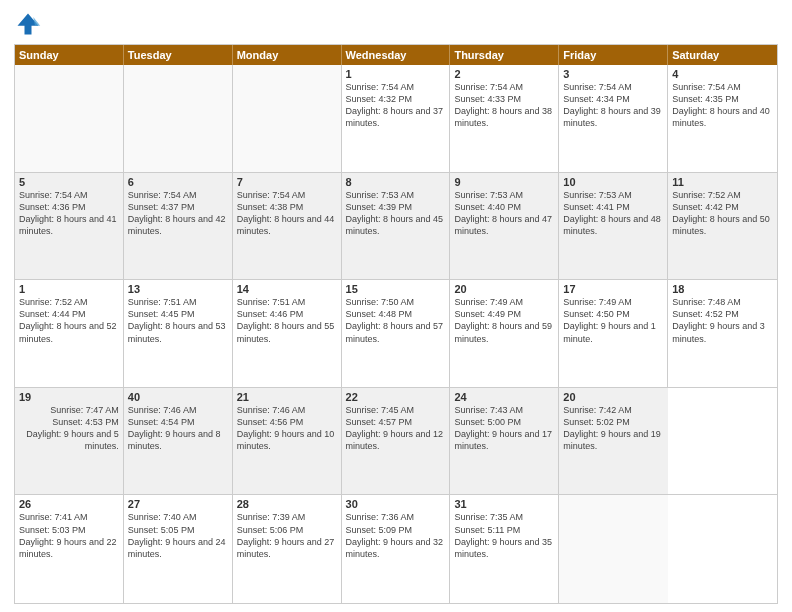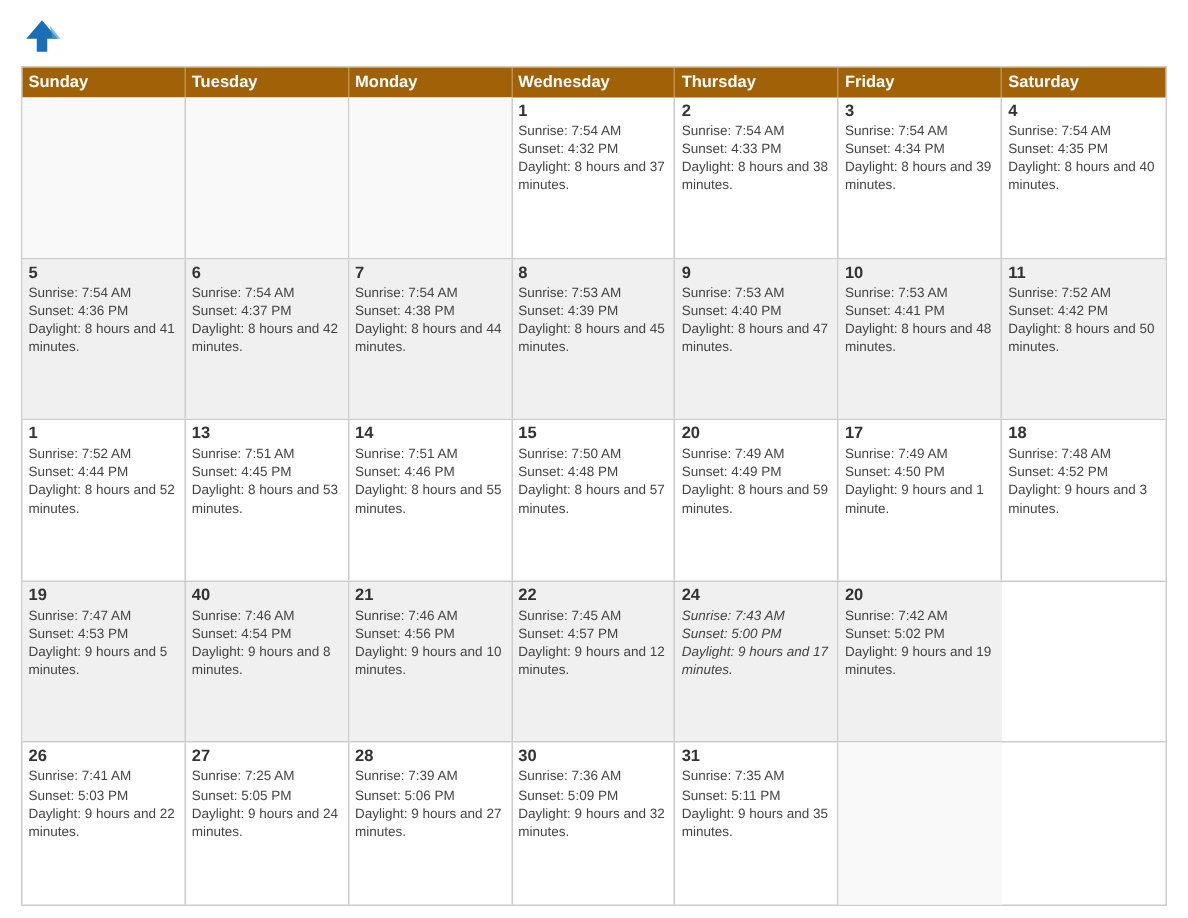--- a/index.html
+++ b/index.html
@@ -260,21 +260,21 @@
           <div class="cal-cell">
             <div class="day-num">18</div>
             <div class="cell-info" style="white-space: pre-line;">Sunrise: 7:48 AM
 Sunset: 4:52 PM
 Daylight: 9 hours and 3 minutes.</div>
           </div>
         </div>
         <div class="cal-row">
           <div class="cal-cell shaded">
             <div class="day-num">19</div>
-            <div class="cell-info" style="white-space: pre-line;">Sunrise: 7:47 AM
+            <div class="cell-info" style="white-space: pre-line; text-align: right;">Sunrise: 7:47 AM
 Sunset: 4:53 PM
 Daylight: 9 hours and 5 minutes.</div>
           </div>
           <div class="cal-cell shaded">
             <div class="day-num">40</div>
             <div class="cell-info" style="white-space: pre-line;">Sunrise: 7:46 AM
 Sunset: 4:54 PM
 Daylight: 9 hours and 8 minutes.</div>
           </div>
           <div class="cal-cell shaded">
@@ -284,41 +284,41 @@
 Daylight: 9 hours and 10 minutes.</div>
           </div>
           <div class="cal-cell shaded">
             <div class="day-num">22</div>
             <div class="cell-info" style="white-space: pre-line;">Sunrise: 7:45 AM
 Sunset: 4:57 PM
 Daylight: 9 hours and 12 minutes.</div>
           </div>
           <div class="cal-cell shaded">
             <div class="day-num">24</div>
-            <div class="cell-info" style="white-space: pre-line; font-style: italic;">Sunrise: 7:43 AM
+            <div class="cell-info" style="white-space: pre-line;">Sunrise: 7:43 AM
 Sunset: 5:00 PM
 Daylight: 9 hours and 17 minutes.</div>
           </div>
           <div class="cal-cell shaded">
             <div class="day-num">20</div>
             <div class="cell-info" style="white-space: pre-line;">Sunrise: 7:42 AM
 Sunset: 5:02 PM
 Daylight: 9 hours and 19 minutes.</div>
           </div>
         </div>
         <div class="cal-row">
           <div class="cal-cell">
             <div class="day-num">26</div>
             <div class="cell-info" style="white-space: pre-line;">Sunrise: 7:41 AM
 Sunset: 5:03 PM
 Daylight: 9 hours and 22 minutes.</div>
           </div>
           <div class="cal-cell">
             <div class="day-num">27</div>
-            <div class="cell-info" style="white-space: pre-line;">Sunrise: 7:25 AM
+            <div class="cell-info" style="white-space: pre-line;">Sunrise: 7:40 AM
 Sunset: 5:05 PM
 Daylight: 9 hours and 24 minutes.</div>
           </div>
           <div class="cal-cell">
             <div class="day-num">28</div>
             <div class="cell-info" style="white-space: pre-line;">Sunrise: 7:39 AM
 Sunset: 5:06 PM
 Daylight: 9 hours and 27 minutes.</div>
           </div>
           <div class="cal-cell">

